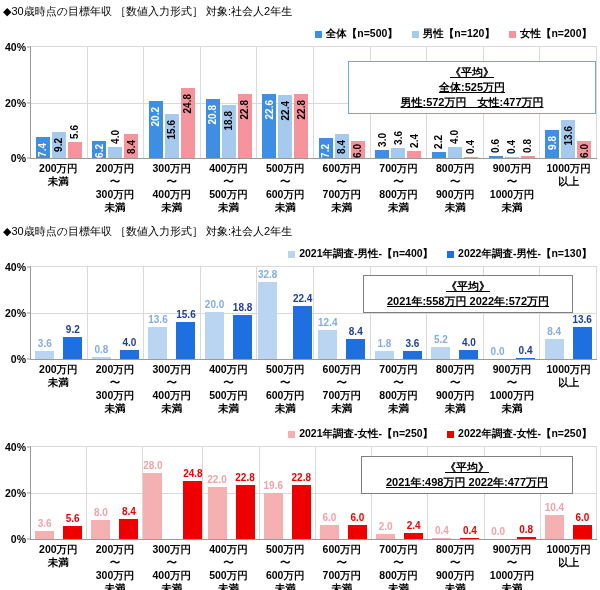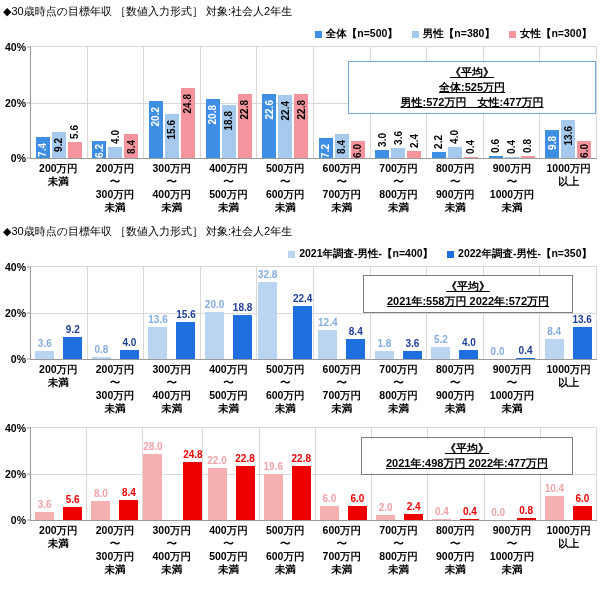--- a/index.html
+++ b/index.html
@@ -38,25 +38,25 @@
 <div class="page">
   <section class="chart-section sec1">
       <div class="ctitle">◆30歳時点の目標年収 ［数値入力形式］ 対象:社会人2年生</div>
       <div class="legend">
         <span class="legitem">
           <span class="swatch" style="background: rgb(62, 142, 228);"></span>
           <span>全体【n=500】</span>
         </span>
         <span class="legitem">
           <span class="swatch" style="background: rgb(165, 202, 238);"></span>
-          <span>男性【n=380】</span>
+          <span>男性【n=120】</span>
         </span>
         <span class="legitem">
           <span class="swatch" style="background: rgb(245, 148, 156);"></span>
-          <span>女性【n=300】</span>
+          <span>女性【n=200】</span>
         </span>
       </div>
       <div class="plot" style="height: 113px;">
         <span class="ytick" style="top: 0%;">40%</span>
         <span class="tickmark" style="top: 0%;"></span>
         <span class="ytick" style="top: 50%;">20%</span>
         <span class="tickmark" style="top: 50%;"></span>
         <span class="ytick" style="top: 100%;">0%</span>
         <span class="tickmark" style="top: 100%;"></span>
         <div class="grid20"></div>
@@ -267,21 +267,21 @@
     </section>
   <section class="chart-section sec2">
       <div class="ctitle">◆30歳時点の目標年収 ［数値入力形式］ 対象:社会人2年生</div>
       <div class="legend">
         <span class="legitem">
           <span class="swatch" style="background: rgb(185, 213, 242);"></span>
           <span>2021年調査-男性-【n=400】</span>
         </span>
         <span class="legitem">
           <span class="swatch" style="background: rgb(30, 111, 224);"></span>
-          <span>2022年調査-男性-【n=350】</span>
+          <span>2022年調査-男性-【n=130】</span>
         </span>
       </div>
       <div class="plot" style="height: 94px;">
         <span class="ytick" style="top: 0%;">40%</span>
         <span class="tickmark" style="top: 0%;"></span>
         <span class="ytick" style="top: 50%;">20%</span>
         <span class="tickmark" style="top: 50%;"></span>
         <span class="ytick" style="top: 100%;">0%</span>
         <span class="tickmark" style="top: 100%;"></span>
         <div class="grid20"></div>
@@ -443,20 +443,30 @@
           <div>1000万円</div>
           <div>未満</div>
         </div>
         <div class="xcol">
           <div>1000万円</div>
           <div>以上</div>
         </div>
       </div>
     </section>
   <section class="chart-section sec3">
+      <div class="legend">
+        <span class="legitem">
+          <span class="swatch" style="background: rgb(245, 176, 178);"></span>
+          <span>2021年調査-女性-【n=250】</span>
+        </span>
+        <span class="legitem">
+          <span class="swatch" style="background: rgb(238, 0, 0);"></span>
+          <span>2022年調査-女性-【n=250】</span>
+        </span>
+      </div>
       <div class="plot" style="height: 94px;">
         <span class="ytick" style="top: 0%;">40%</span>
         <span class="tickmark" style="top: 0%;"></span>
         <span class="ytick" style="top: 50%;">20%</span>
         <span class="tickmark" style="top: 50%;"></span>
         <span class="ytick" style="top: 100%;">0%</span>
         <span class="tickmark" style="top: 100%;"></span>
         <div class="grid20"></div>
         <div class="group" style="gap: 9px;">
           <span style="position: relative; display: flex; align-items: flex-end; height: 100%;">

